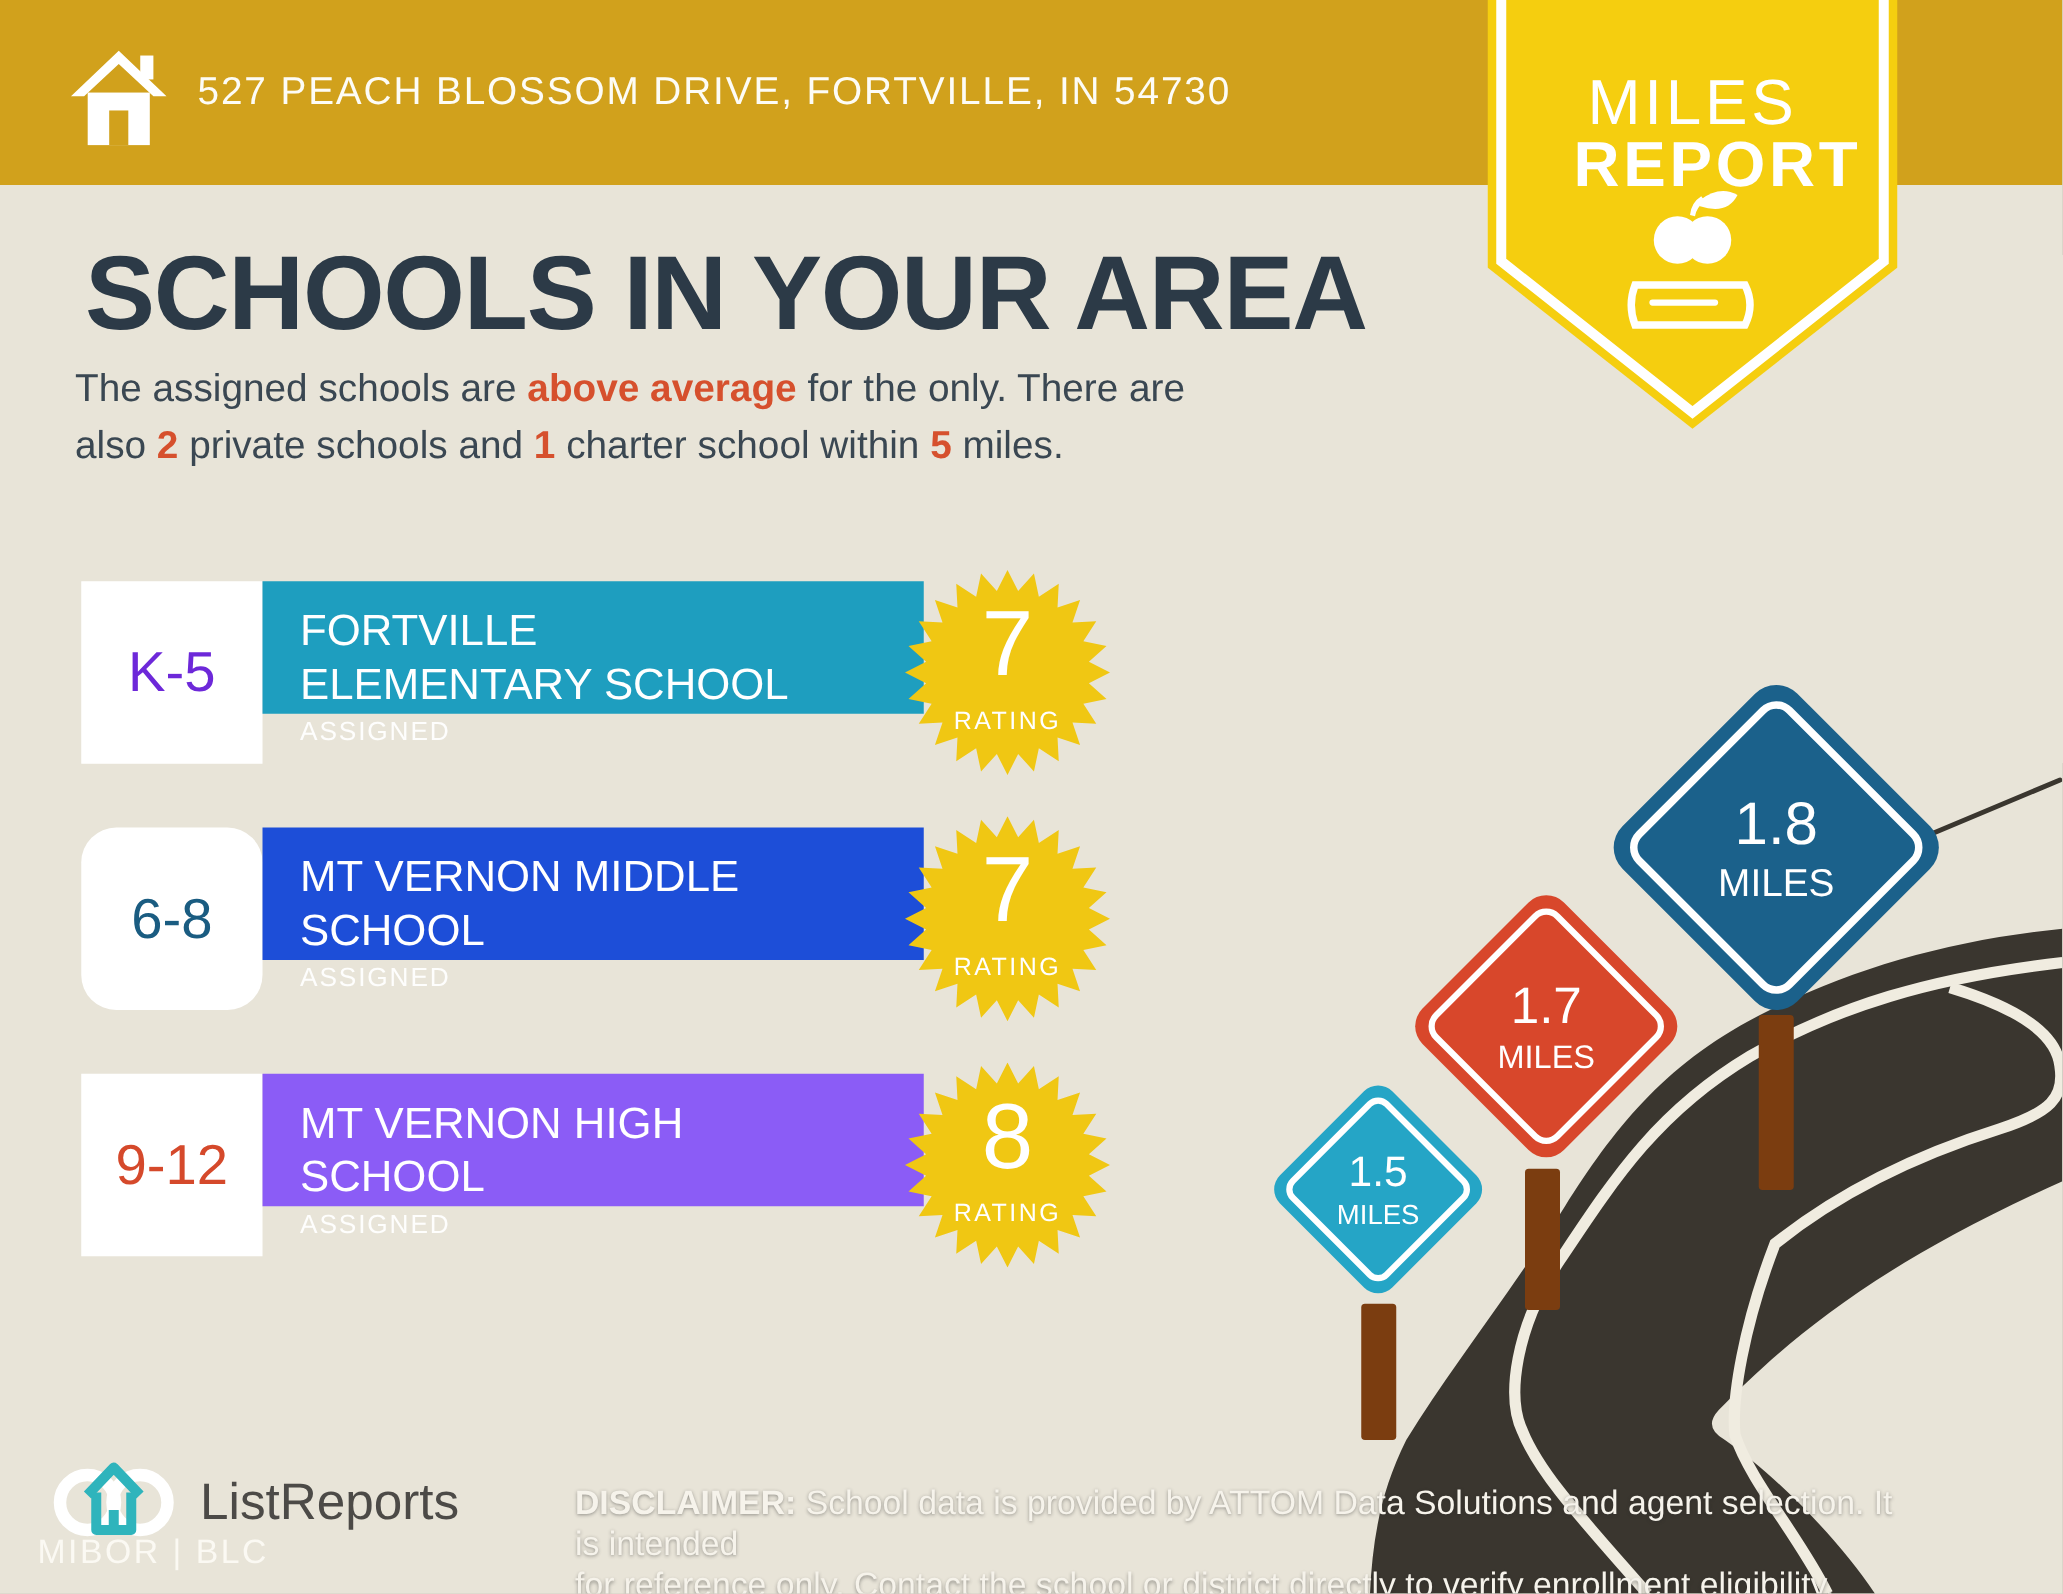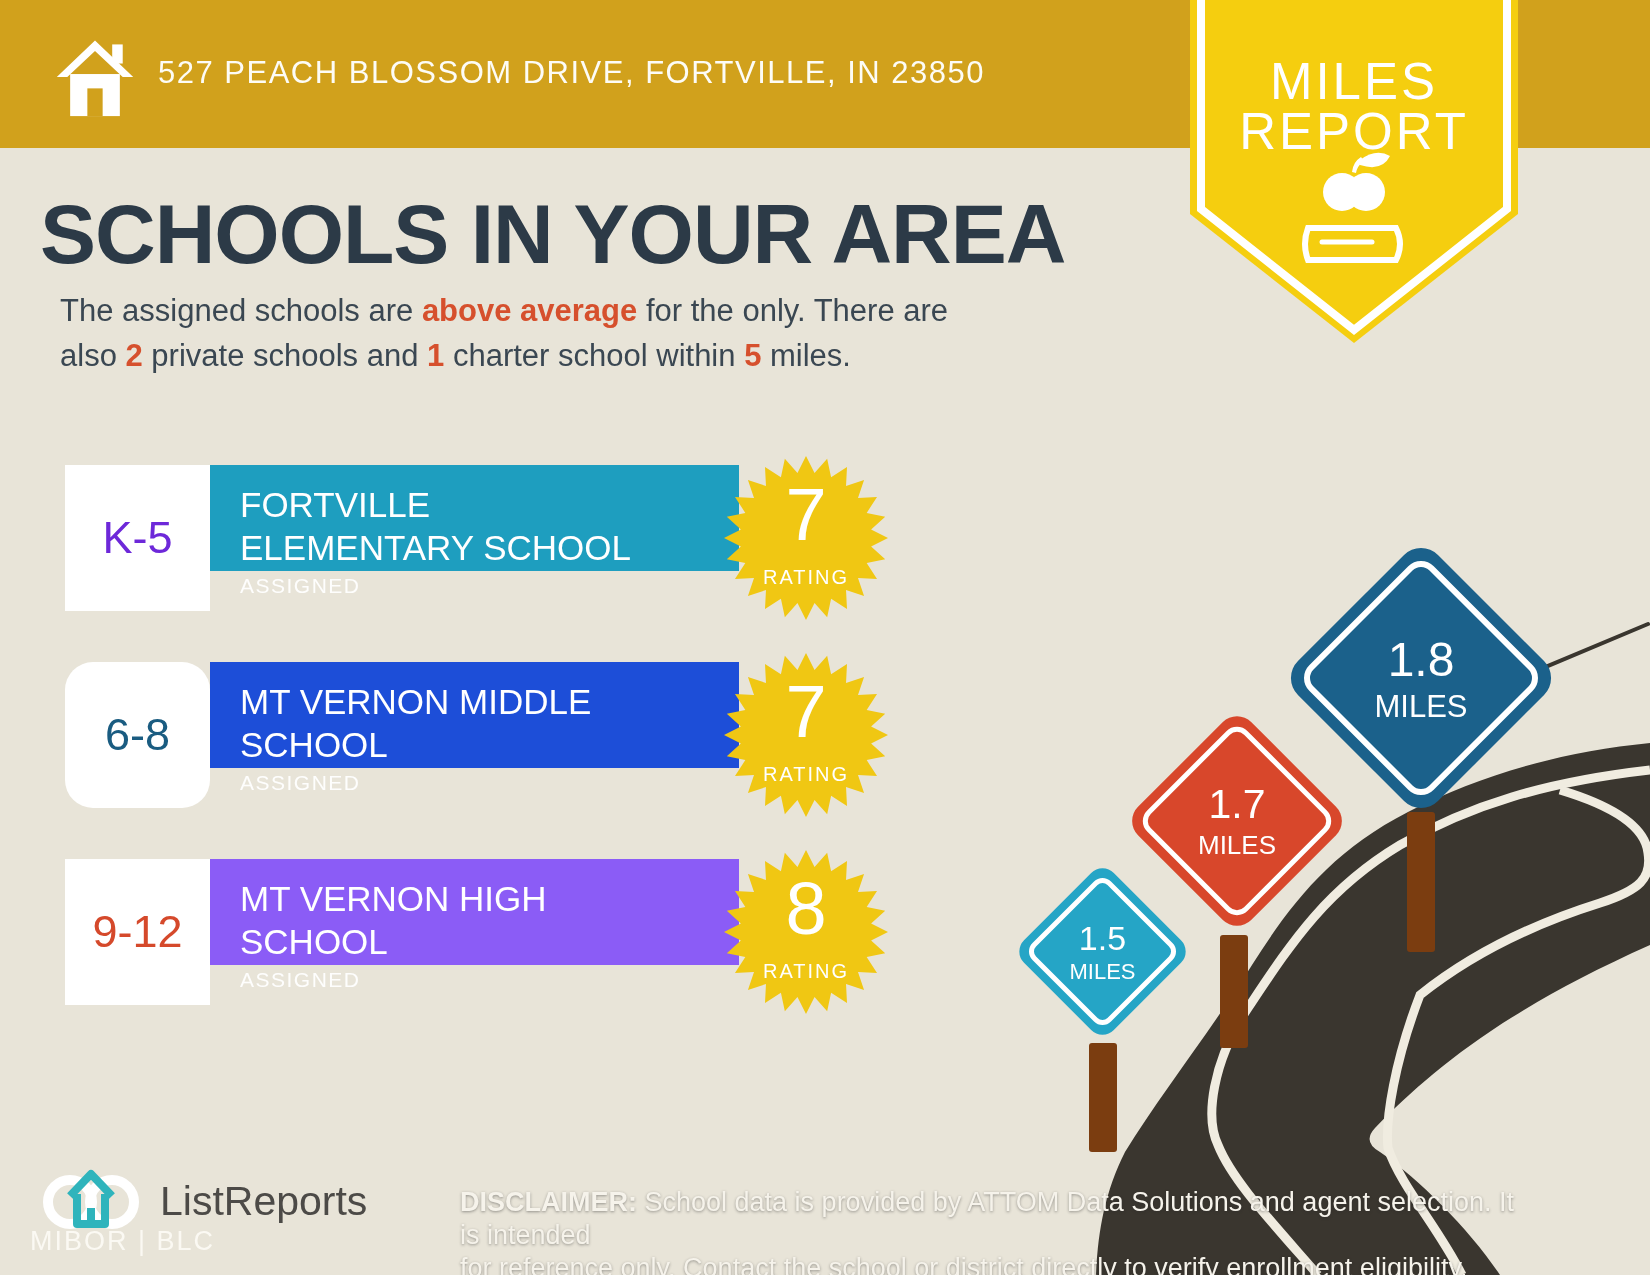--- a/index.html
+++ b/index.html
@@ -10,23 +10,23 @@
   }
   
   .banner{position:absolute;left:0;top:0;width:1650px;height:148px;background:#D1A11C;}
   .home-icon{position:absolute;left:52px;top:30px;width:86px;height:90px;}
   .address{position:absolute;left:158px;top:55px;font-size:31px;letter-spacing:1.5px;
     color:#FDFCF6;font-weight:400;white-space:nowrap;}
   
   .pennant{position:absolute;left:1190px;top:0;width:328px;height:344px;z-index:6;}
   .pennant .txt{position:absolute;width:100%;text-align:center;color:#FFFFFF;letter-spacing:3px;}
   .pennant .l1{top:52px;font-size:51px;font-weight:400;}
-  .pennant .l2{top:102px;font-size:51px;font-weight:400;}
-  
-  .headline{position:absolute;left:40px;top:186px;font-size:84px;font-weight:800;
+  .pennant .l2{top:102px;font-size:51px;font-weight:700;margin-left:20px;}
+  
+  .headline{position:absolute;left:68px;top:186px;font-size:84px;font-weight:800;
     color:#2C3A47;letter-spacing:-1px;white-space:nowrap;}
   .intro{position:absolute;left:60px;top:288px;width:1030px;font-size:31px;line-height:45px;
     color:#3A4752;white-space:pre-wrap;}
   .intro b{color:#D6502D;font-weight:700;}
   
   .gradebox{position:absolute;left:65px;width:145px;height:146px;background:#FFFFFF;
     display:flex;align-items:center;justify-content:center;font-size:45px;font-weight:500;}
   .bar{position:absolute;left:210px;width:529px;height:106px;color:#FFFFFF;
     padding:18px 0 0 30px;box-sizing:border-box;}
   .bar .nm{font-size:35px;line-height:43px;font-weight:500;max-width:420px;}
@@ -137,21 +137,21 @@
     </div>
   </div>
 
   <div class="banner">
     <svg class="home-icon" viewBox="0 0 90 92">
       <polygon points="5,48 45,10 85,48 74,48 45,21 16,48" fill="#FFFFFF"></polygon>
       <rect x="63" y="14" width="11" height="20" fill="#FFFFFF"></rect>
       <rect x="19" y="45" width="52" height="44" fill="#FFFFFF"></rect>
       <rect x="37" y="60" width="16" height="29" fill="#D1A11C"></rect>
     </svg>
-    <div class="address">527 PEACH BLOSSOM DRIVE, FORTVILLE, IN 23850</div>
+    <div class="address">527 PEACH BLOSSOM DRIVE, FORTVILLE, IN 54730</div>
   </div>
 
   <div class="pennant">
     <svg width="328" height="344" viewBox="0 0 328 344">
       <polygon points="0,0 328,0 328,214 164,343 0,214" fill="#F5CE0F"></polygon>
       <polyline points="11,0 11,209 164,330 317,209 317,0" fill="none" stroke="#FFFFFF" stroke-width="8"></polyline>
 
       <g fill="#FFFFFF">
         <circle cx="152" cy="192" r="19"></circle>
         <circle cx="176" cy="192" r="19"></circle>

